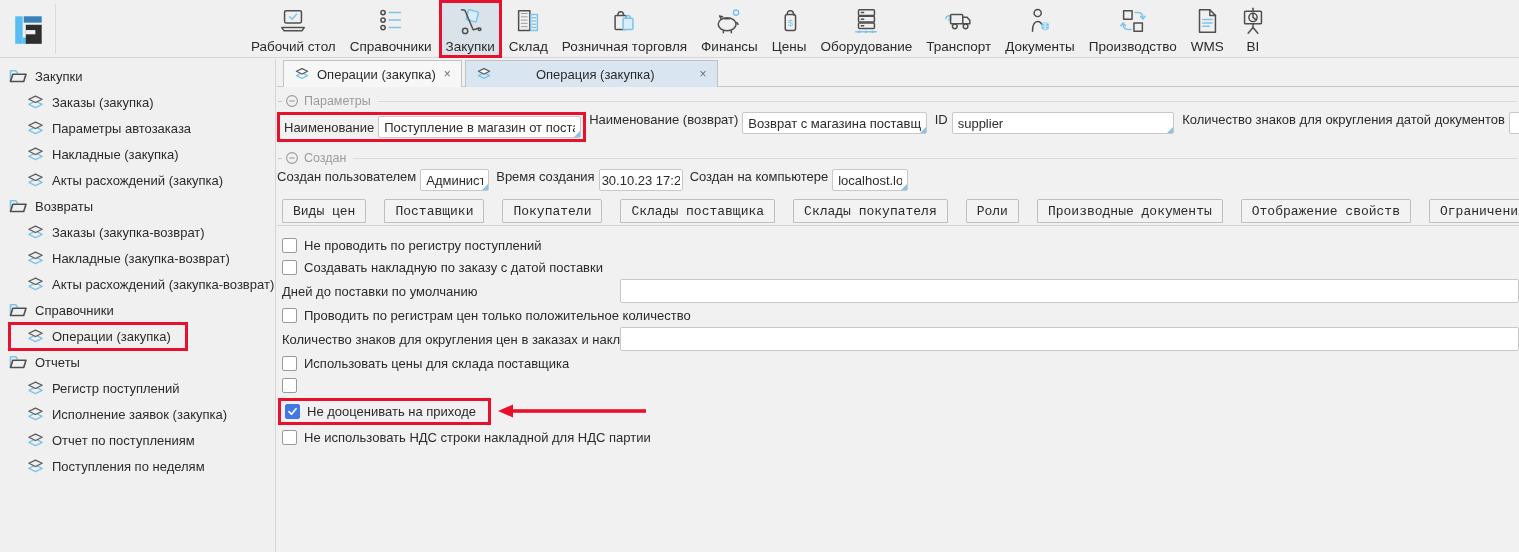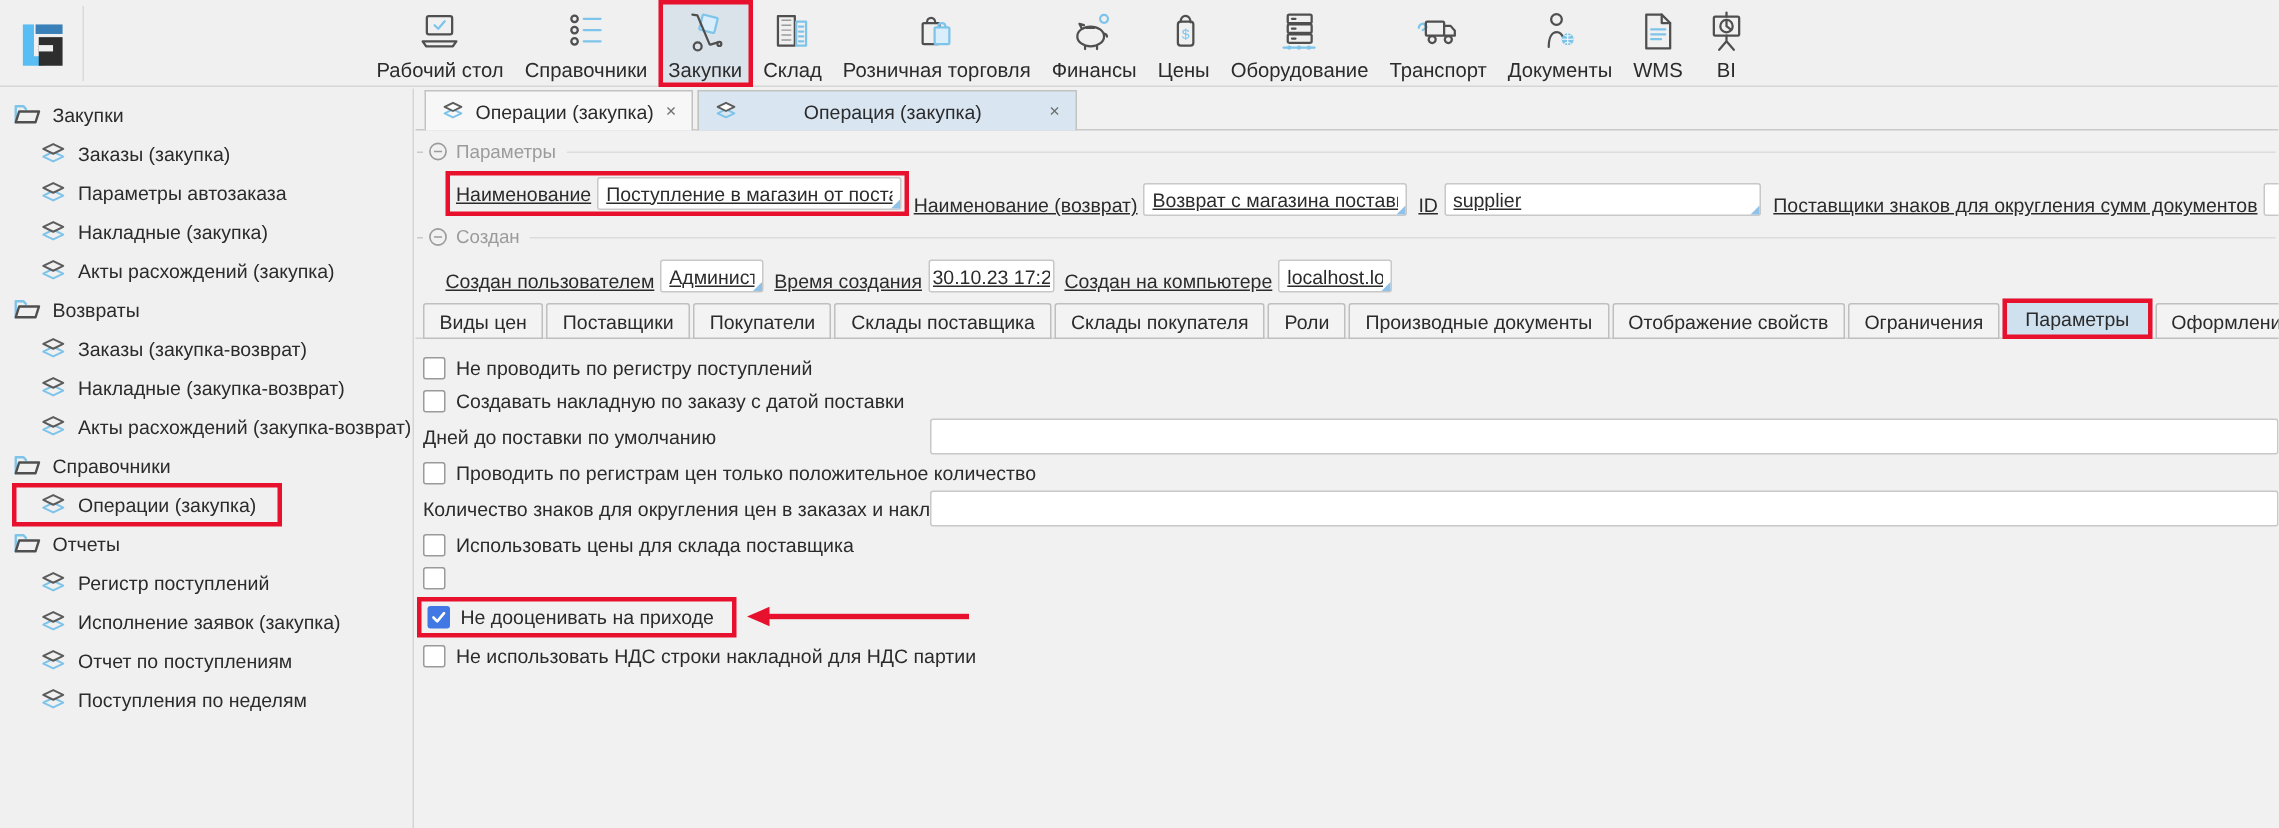--- a/index.html
+++ b/index.html
@@ -46,32 +46,32 @@
             margin-bottom:-1px; cursor:pointer; }
   .doctab.active { background:#d9e6f2;gap:44px; }
   .doctab .close { color:#6f6f6f; font-size:12px; margin-left:1px; cursor:pointer; }
 
   .grphdr { display:flex; align-items:center; color:#9b9b9b; font-size:12.5px;
             height:16px; margin:6px 2px 0 1px; white-space:nowrap; }
   .grphdr .dash { width:4px; height:1px; background:#c9c9c9; margin-right:3px; }
   .grphdr .lbl { margin-left:5px; }
   .grphdr .rule { flex:1; border-top:1px solid #dcdcdc; margin-left:7px; }
 
-  .fieldrow { display:flex; align-items:flex-end; margin:3px 0 0 20px; height:32px; white-space:nowrap;text-decoration:underline; }
+  .fieldrow { display:flex; align-items:flex-start; margin:3px 0 0 0; height:32px; white-space:nowrap; }
   .fieldrow label { margin-right:4px; }
   .fwrap { position:relative; display:inline-flex; }
   .fwrap input { height:22px; border:1px solid #c8c8c8; border-radius:2px; background:#fff;
                  padding:0 5px; font:inherit; color:#2b2b2b; width:100%; }
   .fwrap.fold::after { content:""; position:absolute; right:1px; bottom:1px; width:0; height:0;
                  border-left:6px solid transparent; border-bottom:6px solid #8fc2e9; }
   .redwrap { display:inline-flex; align-items:center; border:3px solid #e8112d; padding:1px 2px 1px 3px; }
   .redwrap label { margin:0 4px 0 1px; }
 
-  .innertabs { display:flex; align-items:flex-end; gap:2px; padding-left:5px; margin-top:4px;
-               border-bottom:1px solid #d2d2d2; }
+  .innertabs { display:flex; align-items:flex-start; gap:18px; padding-left:5px; margin-top:4px;
+               border-bottom:1px solid #d2d2d2;font-family:Liberation Mono, monospace; }
   .itab { height:24px; display:flex; align-items:center; padding:0 10px; background:#f3f3f3;
           border:1px solid #bfbfbf; border-radius:2px 2px 0 0; margin-bottom:-1px;
           white-space:nowrap; cursor:pointer; }
   .itab.active { background:#cfe0ee; border:3px solid #e8112d; border-radius:0; height:27px; padding:0 12px; }
 
   .options { margin:8px 0 0 5px; }
   .opt-row { display:flex; align-items:center; height:22px; white-space:nowrap; }
   .opt-row.fieldkind { height:26px; }
   .opt-row.fieldkind .opt-lbl { width:338px; flex:0 0 auto; }
   .opt-row.fieldkind .fwrap { flex:1; margin-right:0; }
@@ -212,20 +212,33 @@
             <path class="ic-stroke" d="M8 27c0-7.5 2.7-10.5 5.7-10.5 2 0 3.7 1.4 4.7 4.3"></path>
             <circle cx="21.5" cy="21.5" r="4.3" fill="#7ec4ea"></circle>
             <path d="M17.2 21.5h8.6M21.5 17.2v8.6M19 18.4c1.6 1.2 3.4 1.2 5 0M19 24.6c1.6-1.2 3.4-1.2 5 0" stroke="#ffffff" stroke-width=".7" fill="none"></path>
           </svg>
         </span>
         <span class="tb-lb">Документы</span>
       </div>
       <div class="tb-item">
         <span class="tb-ic">
           <svg width="30" height="30" viewBox="0 0 32 32">
+            <rect class="ic-stroke" x="6" y="5" width="9" height="9"></rect>
+            <rect class="ic-stroke" x="17" y="18" width="9" height="9"></rect>
+            <path class="ic-acc" d="M18 7h3c3.3 0 5.5 2.2 5.5 5.5v1"></path>
+            <path class="ic-acc" d="M24 11l2.5 2.8L29 11"></path>
+            <path class="ic-acc" d="M14 25h-3c-3.3 0-5.5-2.2-5.5-5.5v-1"></path>
+            <path class="ic-acc" d="M8 21l-2.5-2.8L3 21"></path>
+          </svg>
+        </span>
+        <span class="tb-lb">Производство</span>
+      </div>
+      <div class="tb-item">
+        <span class="tb-ic">
+          <svg width="30" height="30" viewBox="0 0 32 32">
             <path class="ic-stroke" d="M8 4h11l6 6v18H8z"></path>
             <path class="ic-stroke" d="M19 4v6h6"></path>
             <path class="ic-acc" d="M11.5 14.5h10M11.5 18h10M11.5 21.5h7"></path>
           </svg>
         </span>
         <span class="tb-lb">WMS</span>
       </div>
       <div class="tb-item">
         <span class="tb-ic">
           <svg width="30" height="30" viewBox="0 0 32 32">
@@ -437,21 +450,21 @@
       </span>
     </span>
     <label style="margin-left:3px">Наименование (возврат)</label>
     <span class="fwrap fold" style="width:193px">
       <input value="Возврат с магазина поставщику" style="">
     </span>
     <label style="margin-left:8px">ID</label>
     <span class="fwrap fold" style="width:233px">
       <input value="supplier" style="">
     </span>
-    <label style="margin-left:8px">Поставщики знаков для округления сумм документов</label>
+    <label style="margin-left:8px">Количество знаков для округления датой документов</label>
     <span class="fwrap" style="flex:1; min-width:10px">
       <input value="" style="">
     </span>
   </div>
 
   <div class="grphdr">
     <span class="dash"></span>
     <span>
       <svg width="14" height="14" viewBox="0 0 14 14">
           <circle cx="7" cy="7" r="5.4" fill="none" stroke="#9b9b9b" stroke-width="1.1"></circle>

